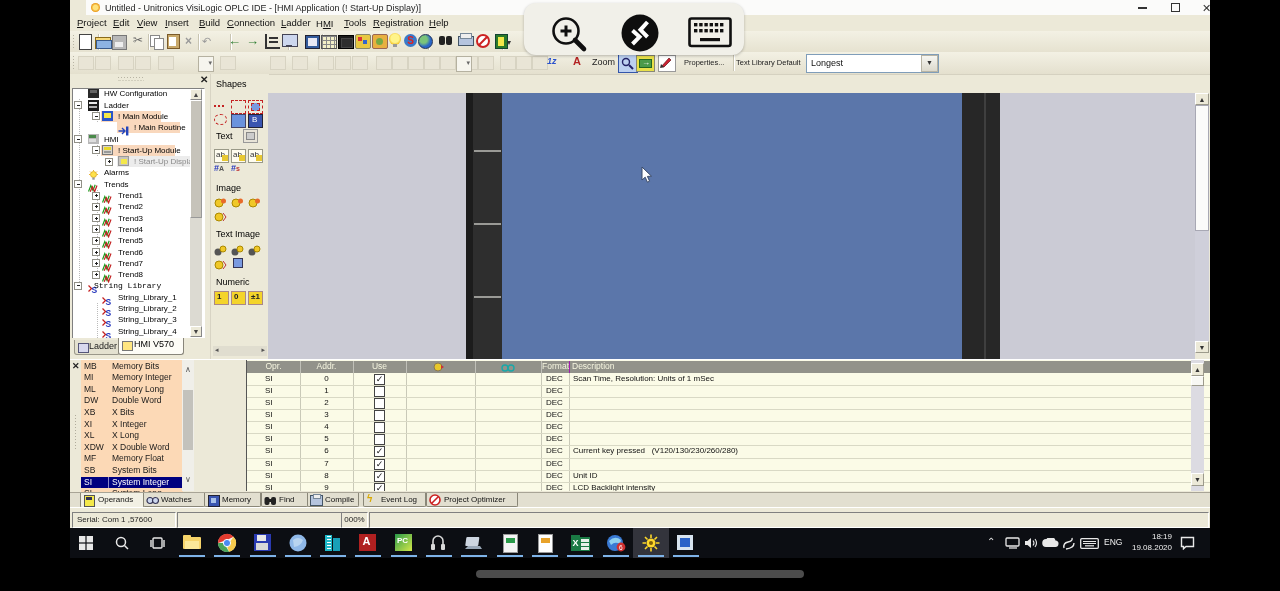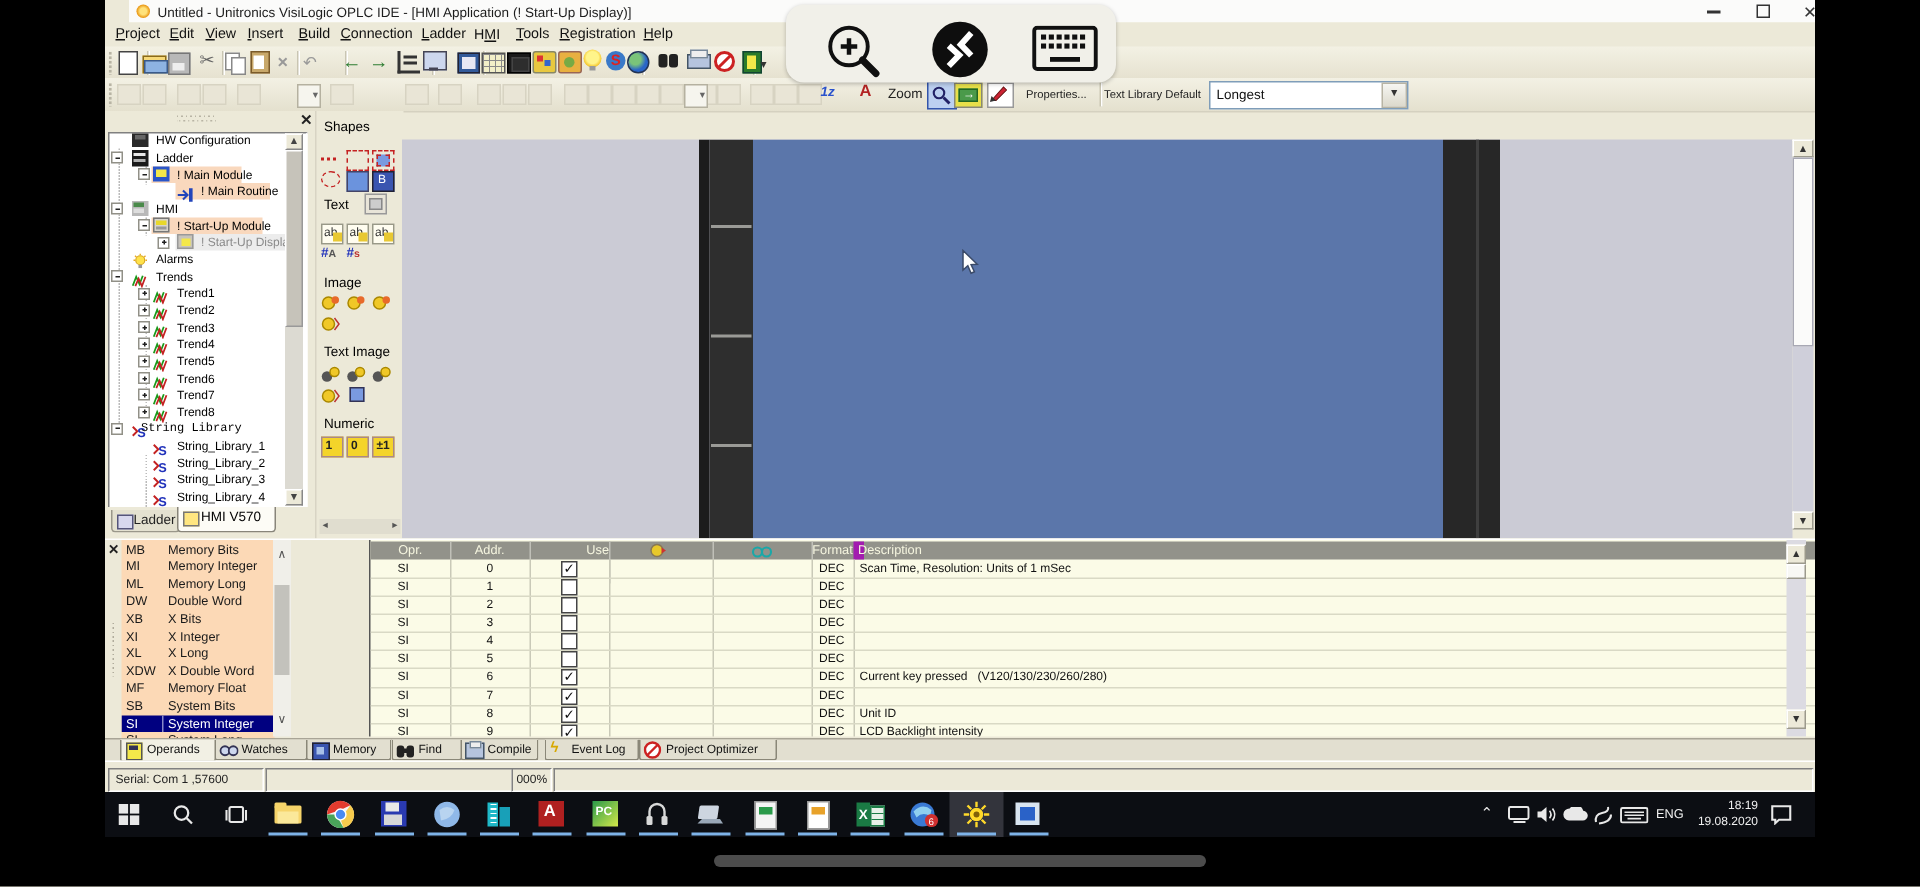--- a/index.html
+++ b/index.html
@@ -525,24 +525,24 @@
 
     <div class="abs" style="left:112px;top:0px;width:12px;height:131px;background:#f0efe9;">
       <div class="abs" style="left:0;top:4px;width:12px;height:12px;font-size:8px;text-align:center;color:#555;line-height:12px;">∧</div>
       <div class="abs" style="left:1px;top:30px;width:10px;height:60px;background:#c3c2bc;"></div>
       <div class="abs" style="left:0;bottom:5px;width:12px;height:12px;font-size:8px;text-align:center;color:#555;line-height:12px;">∨</div>
     </div>
     <div id="table" class="abs" style="left:128px;top:0;width:993px;height:131px;background:#fbfbe7;border-left:1px solid #555;overflow:hidden;margin-left:48px;">
         <div style="position:absolute;left:0;top:1px;width:992px;height:11.5px;background:#92928a;color:#f6f6e0;font-size:8.5px;line-height:11px;">
           <div style="position:absolute;left:0px;top:0;width:53px;height:11.5px;border-right:1px solid #c0c0b8;text-align:center;">Opr.</div>
           <div style="position:absolute;left:53px;top:0;width:53px;height:11.5px;border-right:1px solid #c0c0b8;text-align:center;">Addr.</div>
-          <div style="position:absolute;left:106px;top:0;width:53px;height:28px;border-right:1px solid #c0c0b8;text-align:right;">Use</div>
+          <div style="position:absolute;left:106px;top:0;width:53px;height:28px;border-right:1px solid #c0c0b8;text-align:center;">Use</div>
           <div style="position:absolute;left:159px;top:0;width:69px;height:11.5px;border-right:1px solid #c0c0b8;text-align:center;"></div>
           <div style="position:absolute;left:228px;top:0;width:66px;height:11.5px;border-right:1px solid #c0c0b8;text-align:center;"></div>
-          <div style="position:absolute;left:294px;top:0;width:28px;height:11.5px;border-right:7px solid #a21caf;text-align:center;">Format</div>
+          <div style="position:absolute;left:294px;top:0;width:28px;height:11.5px;border-right:1px solid #a21caf;text-align:right;">Format</div>
           <div style="position:absolute;left:322px;top:0;width:670px;height:11.5px;border-right:1px solid #c0c0b8;text-align:left;padding-left:3px;">Description</div>
           <svg style="position:absolute;left:186px;top:1px;" width="12" height="10">
             <circle cx="5" cy="5" r="4" fill="#e8c82a" stroke="#875"></circle>
             <path d="M8 3 L11 5 L8 7" fill="#c33"></path>
           </svg>
           <svg style="position:absolute;left:254px;top:1px;" width="14" height="10">
             <circle cx="4" cy="6" r="3" fill="none" stroke="#1aa8a8" stroke-width="1.4"></circle>
             <circle cx="10" cy="6" r="3" fill="none" stroke="#1aa8a8" stroke-width="1.4"></circle>
             <path d="M7 6 Q7 4.5 7 4.5" stroke="#1aa8a8"></path>
           </svg>

